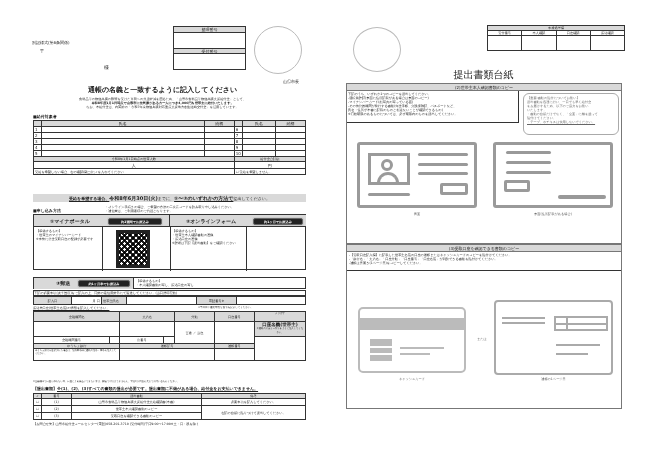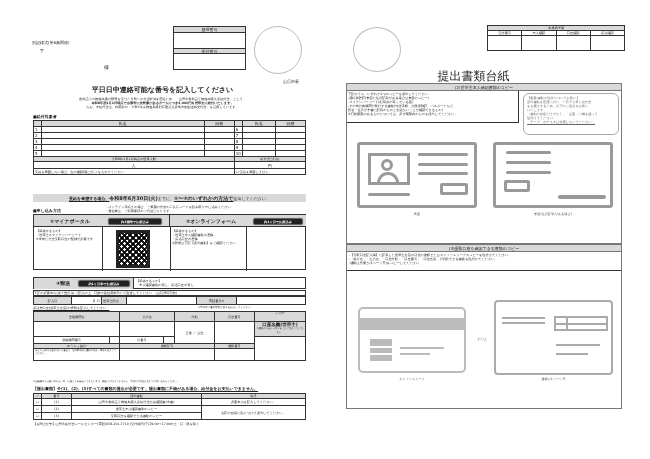--- a/index.html
+++ b/index.html
@@ -28,21 +28,21 @@
 
 <div class="abs box" style="left:173px;top:26px;width:73px;height:44px;">
   <div class="gray t4 center" style="height:6px;border-bottom:0.6px solid #333;">整理番号</div>
   <div style="height:15px;"></div>
   <div class="gray t4 center" style="height:6px;border-top:0.6px solid #333;border-bottom:0.6px solid #333;">受付番号</div>
   <div style="height:15px;"></div>
 </div>
 <div class="abs circle" style="left:254px;top:26px;width:48px;height:48px;"></div>
 <div class="abs t4" style="left:283px;top:79px;">山県市長</div>
 
-<div class="abs bold center" style="left:0;top:85px;width:325px;font-size:7px;">平日日中連絡可能な番号を記入してください</div>
+<div class="abs bold center" style="left:0;top:85px;width:325px;font-size:7px;">通帳の名義と一致するように記入してください</div>
 <div class="abs t3 center" style="left:20px;top:97px;width:285px;">
   <div>食料品等の物価高騰の影響を受けた市民への負担軽減を図るため、「山県市食料品等物価高騰支援給付金」として、</div>
   <div class="bold">令和8年度1月1日時点で山県市に住民票がある方一人につき4,000円を世帯主に給付いたします。</div>
   <div>なお、本給付金は、内閣府の「令和7年度物価高騰対応重点支援地方創生臨時交付金」を活用しています。</div>
 </div>
 
 <div class="abs t4 bold" style="left:33px;top:114px;">■給付対象者</div>
 
 <table class="abs t4" style="left:33px;top:120px;width:273px;">
   <tbody>
@@ -257,21 +257,21 @@
   </tr>
   <tr style="height:15px;">
         <td></td>
         <td></td>
         <td></td>
         <td></td>
       </tr>
 </tbody>
   </table>
 
-<div class="abs center" style="left:311px;top:68px;width:325px;font-size:12px;">提出書類台紙</div>
+<div class="abs center" style="left:321px;top:68px;width:325px;font-size:10px;">提出書類台紙</div>
 
 <div class="abs" style="left:346px;top:83px;width:276px;height:161px;border:0.8px solid #777;">
   <div class="gray t4 center" style="height:7px;line-height:7px;border-bottom:0.6px solid #777;">(2)世帯主本人確認書類のコピー</div>
   <div class="abs t3" style="left:0;top:7px;width:172px;height:32px;border-right:0.6px solid #333;border-bottom:0.6px solid #333;padding:1px;">
     <div>下記のうち、いずれか1つのコピーを提出してください。</div>
     <div>-運転免許証(裏面に住所記載がある場合は裏面のコピー)</div>
     <div>-マイナンバーカード(顔写真の写っている面)</div>
     <div>-その他公的機関が発行する書類(年金手帳、介護保険証、パスポートなど、</div>
     <div>氏名・住所が本書に記載のものと相違ないことが確認できるもの)</div>
     <div>※有効期限のあるものについては、必ず期限内のものを提出してください。</div>

